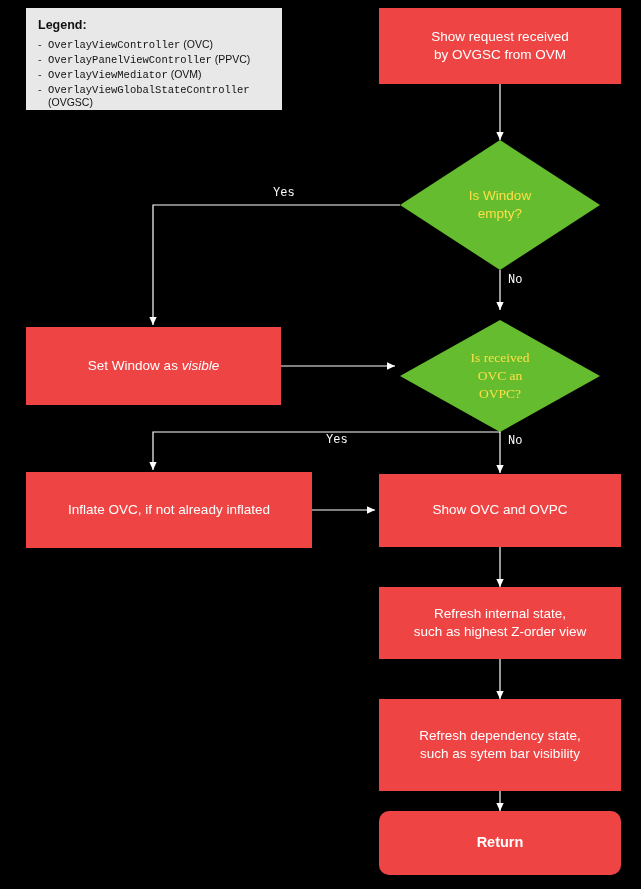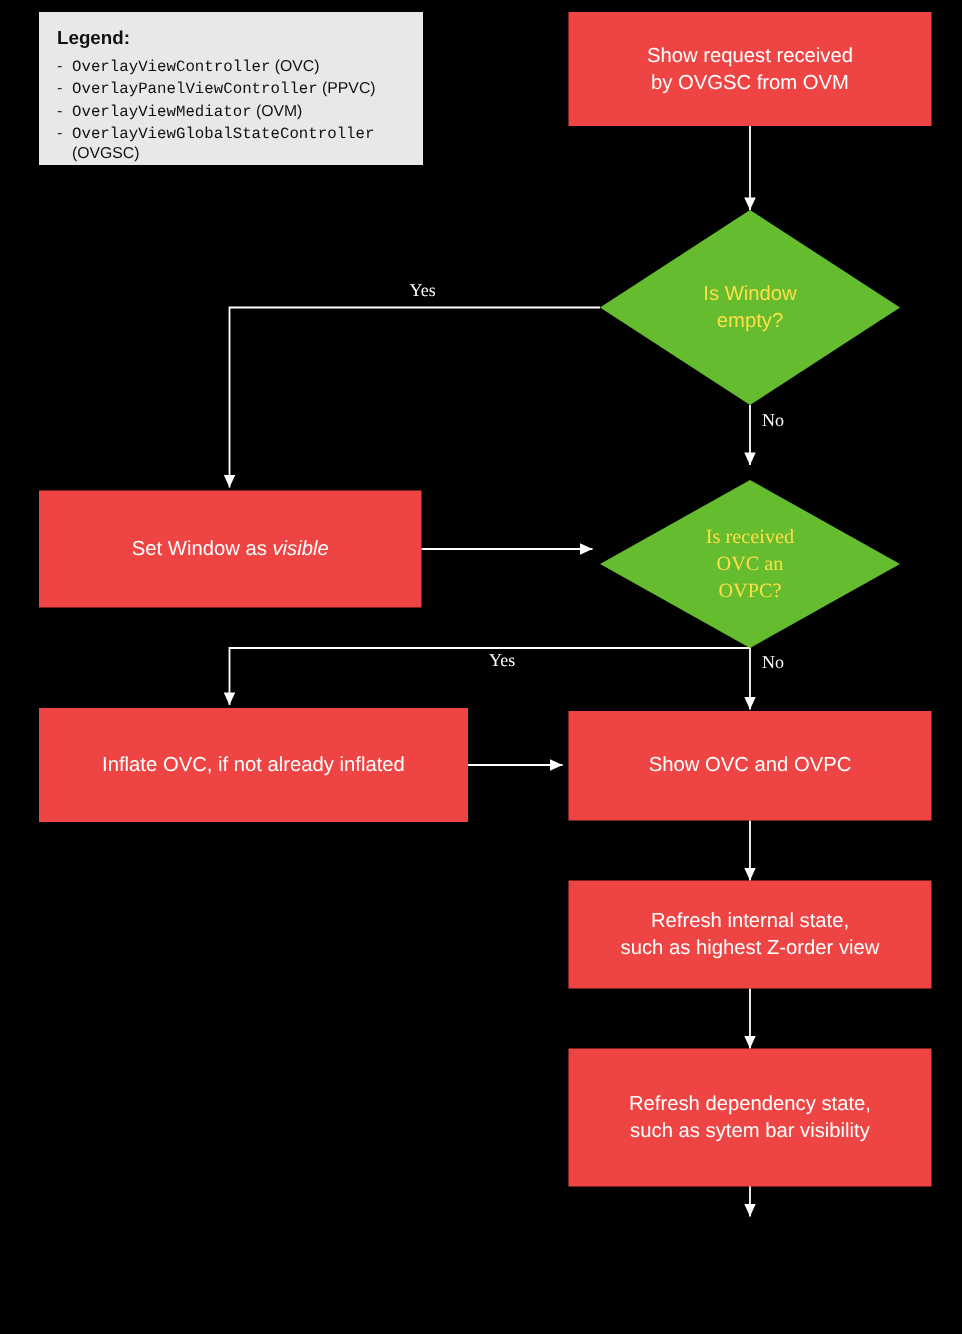--- a/index.html
+++ b/index.html
@@ -67,21 +67,21 @@
     text-align: center;
     color: #fde047;
     font-size: 13.5px;
     line-height: 1.35;
     z-index: 2;
   }
   .edge-label {
     position: absolute;
     color: #ffffff;
     font-size: 12px;
-    font-family: Liberation Serif, serif;
+    font-family: Liberation Mono, monospace;
   }
   #legend {
     position: absolute;
     left: 26px;
     top: 8px;
     width: 256px;
     background: #e8e8e8;
     color: #111111;
     padding: 10px 12px 0 12px;
     box-sizing: border-box;
@@ -206,20 +206,23 @@
     </div>
   </div>
 
   <div class="node" style="left:379px; top:699px; width:242px; height:92px;">
     <div>
       <span>Refresh dependency state,</span><br>
       <span>such as sytem bar visibility</span>
     </div>
   </div>
 
+  <div class="node rounded bold" style="left:379px; top:811px; width:242px; height:64px;">
+    <span>Return</span>
+  </div>
 
   <div class="edge-label" style="left:273px; top:186px;">Yes</div>
   <div class="edge-label" style="left:508px; top:273px;">No</div>
   <div class="edge-label" style="left:326px; top:433px;">Yes</div>
   <div class="edge-label" style="left:508px; top:434px;">No</div>
 
   <div id="legend">
     <div class="legend-title">Legend:</div>
     <ul>
       <li>

